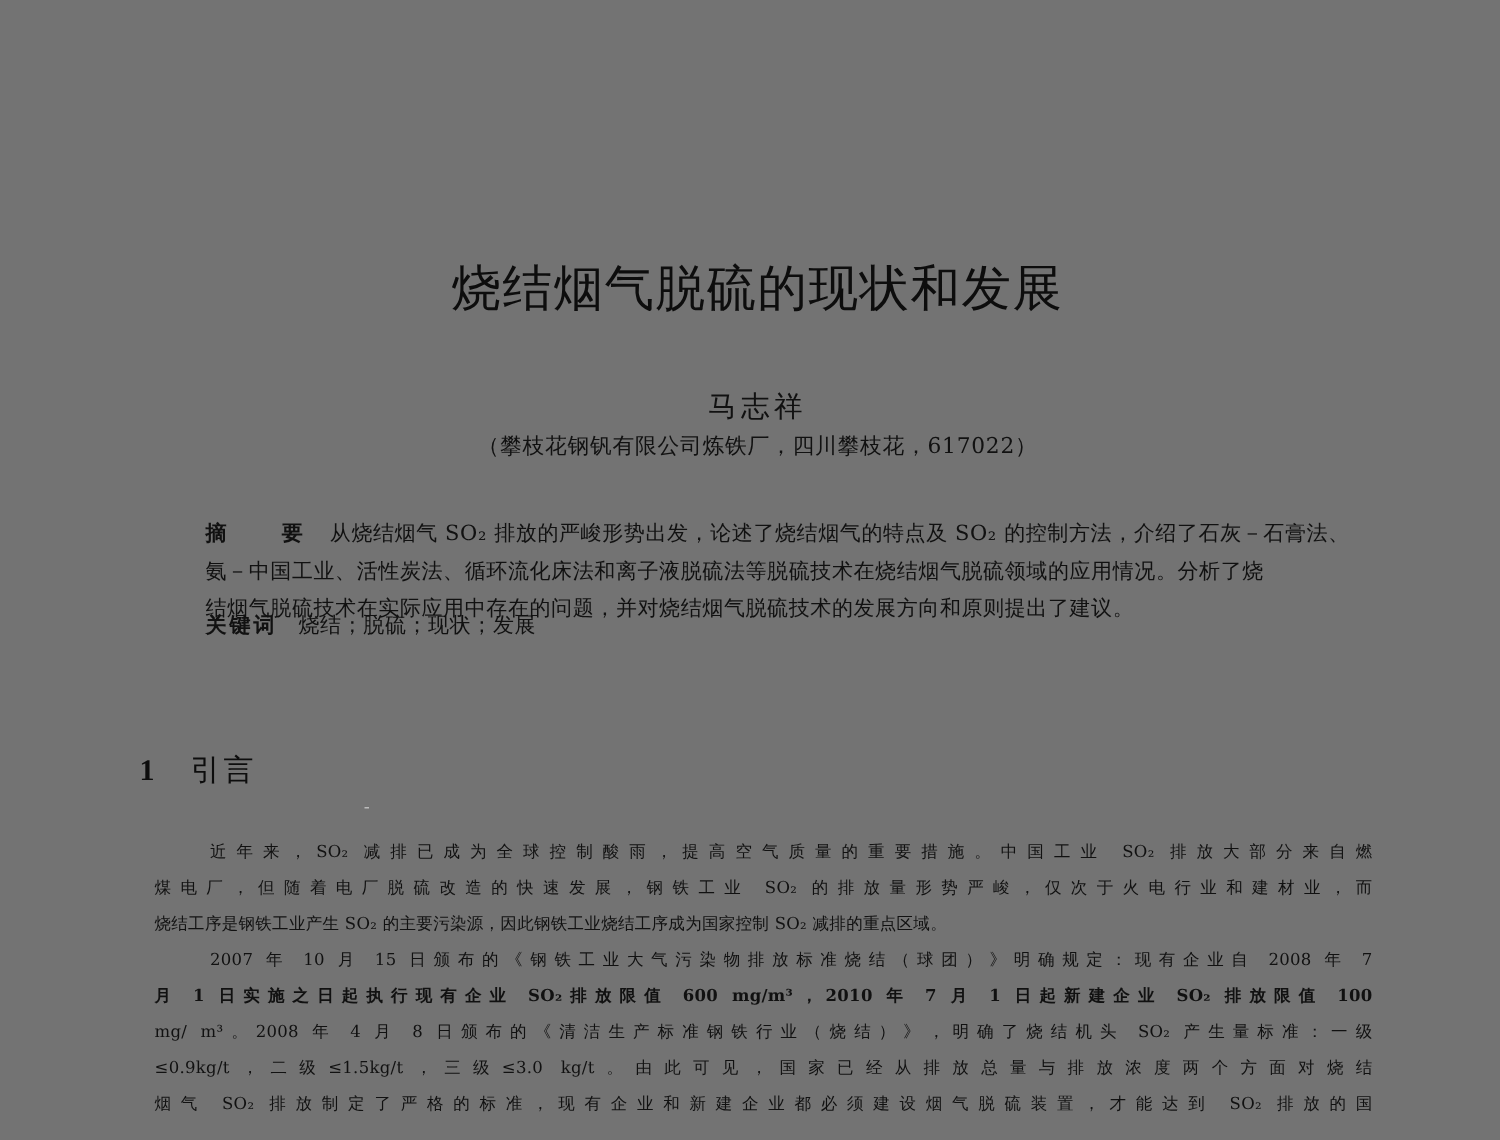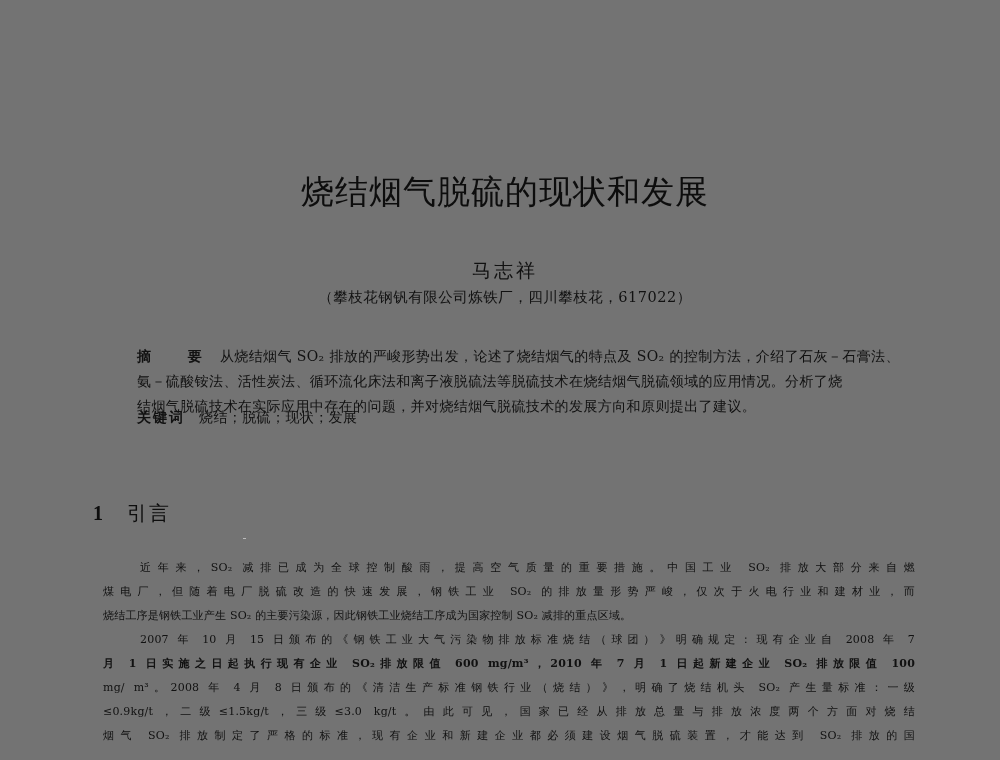--- a/index.html
+++ b/index.html
@@ -131,21 +131,21 @@
   <h1 class="title">烧结烟气脱硫的现状和发展</h1>
 
   <div class="author">马志祥</div>
 
   <div class="affiliation">（攀枝花钢钒有限公司炼铁厂，四川攀枝花，617022）</div>
 
   <div class="abstract">
     <div class="abs-line" style="top:0px;">
       <span class="abs-label spaced">摘 要</span><span>从烧结烟气 SO₂ 排放的严峻形势出发，论述了烧结烟气的特点及 SO₂ 的控制方法，介绍了石灰－石膏法、</span>
     </div>
-    <div class="abs-line" style="top:25px;">氨－硫酸铵法、活性炭法、循环流化床法和离子液脱硫法等脱硫技术在烧结烟气脱硫领域的应用情况。分析了烧</div>
+    <div class="abs-line" style="top:25px;">氨－中国工业、活性炭法、循环流化床法和离子液脱硫法等脱硫技术在烧结烟气脱硫领域的应用情况。分析了烧</div>
     <div class="abs-line" style="top:50px;">结烟气脱硫技术在实际应用中存在的问题，并对烧结烟气脱硫技术的发展方向和原则提出了建议。</div>
     <div class="abs-line" style="top:61px;text-align:center;">
       <span class="abs-label">关键词</span><span>烧结；脱硫；现状；发展</span>
     </div>
   </div>
 
   <div class="section-heading">
     <span class="num">1</span><span class="txt">引言</span>
   </div>
 

